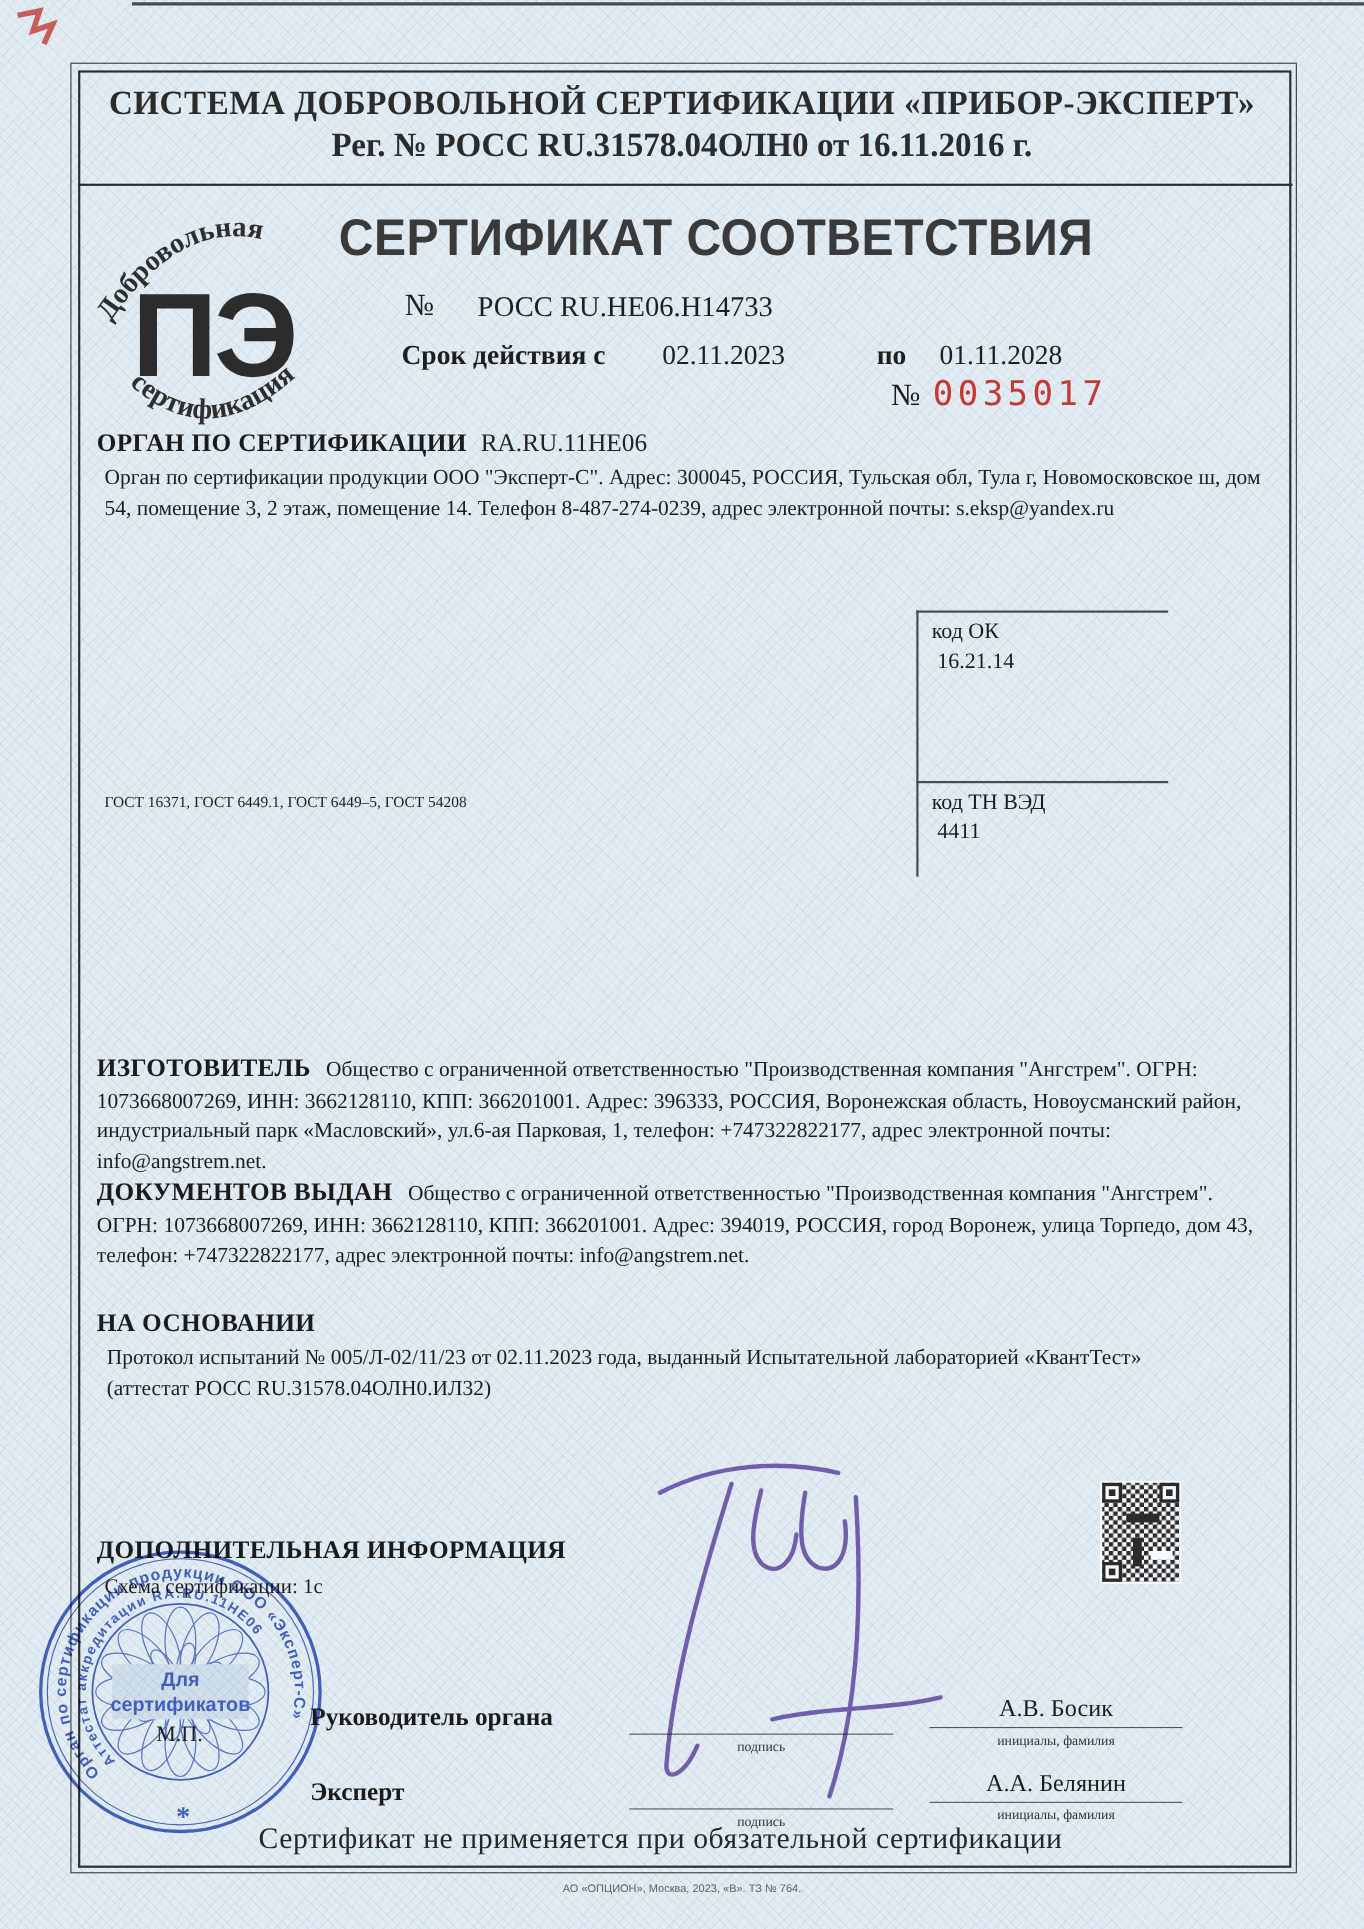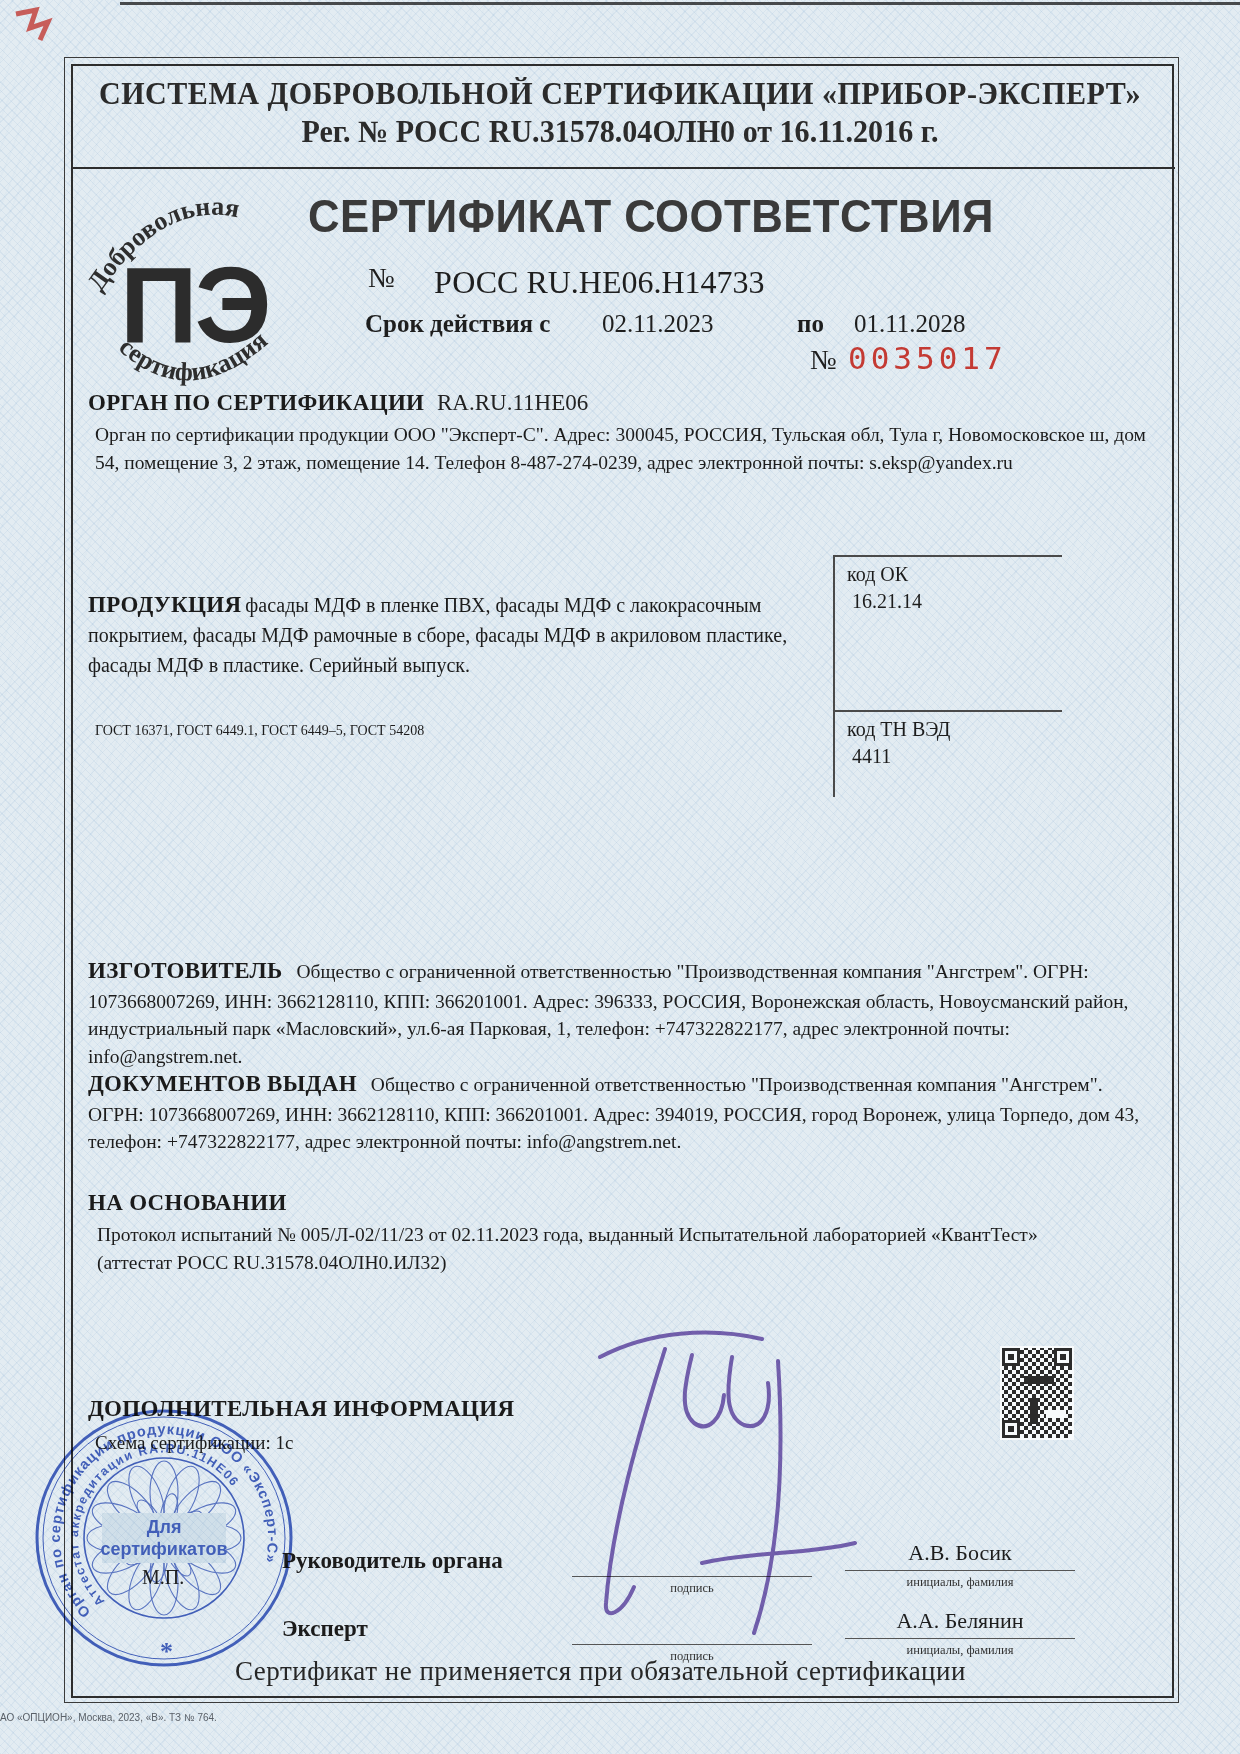--- a/index.html
+++ b/index.html
@@ -14,35 +14,35 @@
   }
   .abs{position:absolute;}
   .frame-outer{left:64px;top:57px;width:1113px;height:1644px;border:1.5px solid #3a3a3a;}
   .frame-inner{left:71px;top:64px;width:1099px;height:1630px;border:2.5px solid #2d2d2d;}
   .hr-sep{left:71px;top:167px;width:1104px;height:0;border-top:2.5px solid #2d2d2d;}
   .hdr{width:1240px;text-align:center;font-weight:bold;color:#2b2b2b;transform:scaleX(.97);}
   .hdr1{top:76px;font-size:31px;letter-spacing:.5px;}
   .hdr2{top:114px;font-size:31px;}
   .doc-title{left:308px;top:188px;font-family:"Liberation Sans",sans-serif;font-weight:bold;
     font-size:47px;color:#3a3a3a;transform:scaleX(.93);transform-origin:left;letter-spacing:.5px;}
-  .serif26{font-size:32px;color:#1e1e1e;}
+  .serif26{font-size:26px;color:#1e1e1e;}
   .bold{font-weight:bold;}
   .red-num{font-family:"DejaVu Sans Mono",monospace;font-weight:normal;font-size:31px;
     letter-spacing:4px;color:#c43a33;}
   .sec-title{font-weight:bold;font-size:23px;color:#1b1b1b;letter-spacing:.3px;}
   .body-text{font-size:19.5px;line-height:1.42;color:#1c1c1c;}
   .code-cell{font-size:20px;color:#1c1c1c;line-height:1.35;}
   .vline{width:0;border-left:2px solid #4a4a4a;}
   .hline{height:0;border-top:2px solid #4a4a4a;}
   .sig-line{height:0;border-bottom:1.5px solid #555;}
   .sig-small{font-size:12.5px;color:#333;text-align:center;}
   .sig-name{font-size:22px;color:#1d1d1d;text-align:center;}
   .sig-role{font-weight:bold;font-size:23px;color:#1b1b1b;}
   .notice{font-size:27px;color:#262626;letter-spacing:.5px;}
-  .footer{left:0;top:1712px;width:1240px;font-family:"Liberation Sans",sans-serif;
+  .footer{left:0;top:1712px;width:1240px;text-align:center;font-family:"Liberation Sans",sans-serif;
     font-size:10px;color:#5a6068;}
   .mp{font-size:20px;color:#222;}
   .stamp{mix-blend-mode:multiply;opacity:.92;}
   .sig-scribble{mix-blend-mode:multiply;}
   .top-edge{left:120px;top:2px;width:1120px;height:0;border-top:3px solid rgba(20,20,20,.75);}
 </style>
 </head>
 <body>
 
 <div class="page">
@@ -83,24 +83,20 @@
   <div class="abs serif26 bold" style="left:797px;top:310px;font-size:25px;">по</div>
   <div class="abs serif26" style="left:854px;top:310px;font-size:25px;">01.11.2028</div>
 
   <div class="abs serif26" style="left:810px;top:344px;font-size:28px;">№</div>
   <div class="abs red-num" style="left:848px;top:340px;">0035017</div>
 
   <div class="abs sec-title" style="left:88px;top:390px;">ОРГАН ПО СЕРТИФИКАЦИИ</div>
   <div class="abs" style="left:437px;top:390px;font-size:23px;">RA.RU.11НЕ06</div>
   <div class="abs body-text" style="left:95px;top:421px;width:1058px;">Орган по сертификации продукции ООО "Эксперт-С". Адрес: 300045, РОССИЯ, Тульская обл, Тула г, Новомосковское ш, дом 54, помещение 3, 2 этаж, помещение 14. Телефон 8-487-274-0239, адрес электронной почты: s.eksp@yandex.ru</div>
 
-  <div class="abs" style="left:88px;top:590px;width:742px;">
-    <span class="sec-title">ПРОДУКЦИЯ</span>
-    <span class="body-text" style="font-size:20px;line-height:1.5;">фасады МДФ в пленке ПВХ, фасады МДФ с лакокрасочным покрытием,  фасады МДФ рамочные в сборе, фасады МДФ в акриловом пластике, фасады МДФ в пластике. Серийный выпуск.</span>
-  </div>
 
   <div class="abs vline" style="left:833px;top:555px;height:242px;"></div>
   <div class="abs hline" style="left:833px;top:555px;width:229px;"></div>
   <div class="abs hline" style="left:833px;top:710px;width:229px;"></div>
   <div class="abs code-cell" style="left:847px;top:561px;">
     <div>код ОК</div>
     <div style="padding-left:5px;">16.21.14</div>
   </div>
   <div class="abs code-cell" style="left:847px;top:716px;">
     <div>код ТН ВЭД</div>

